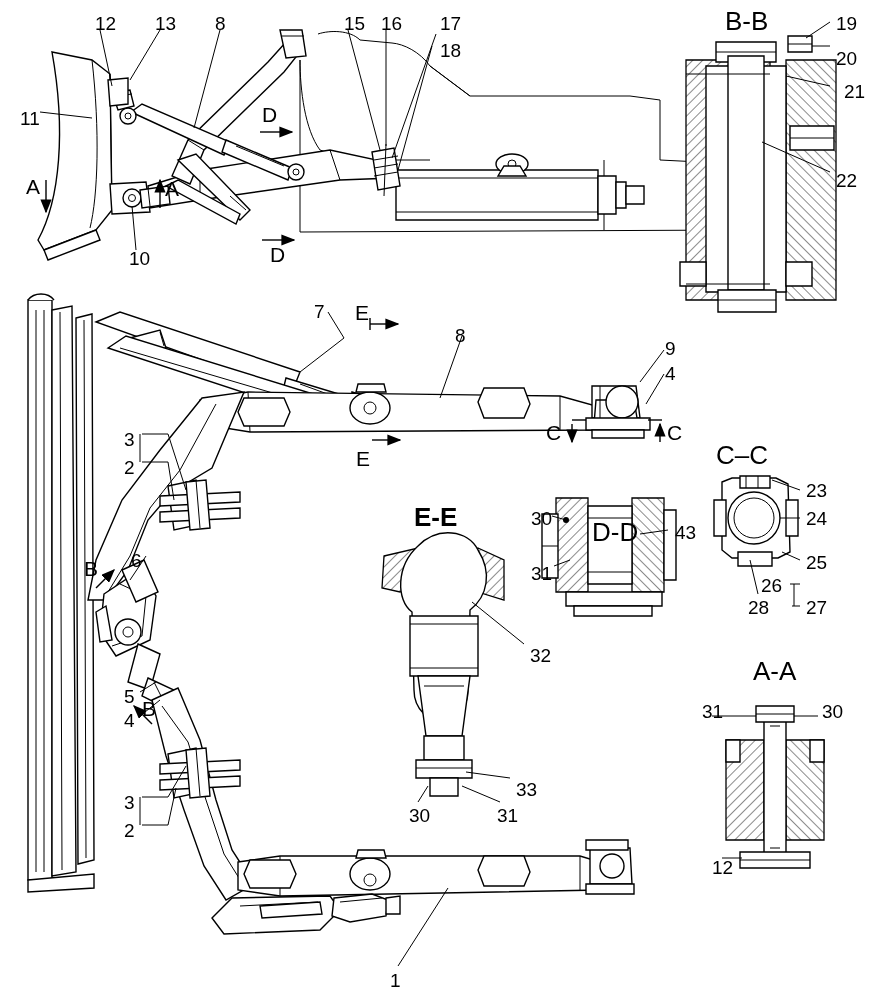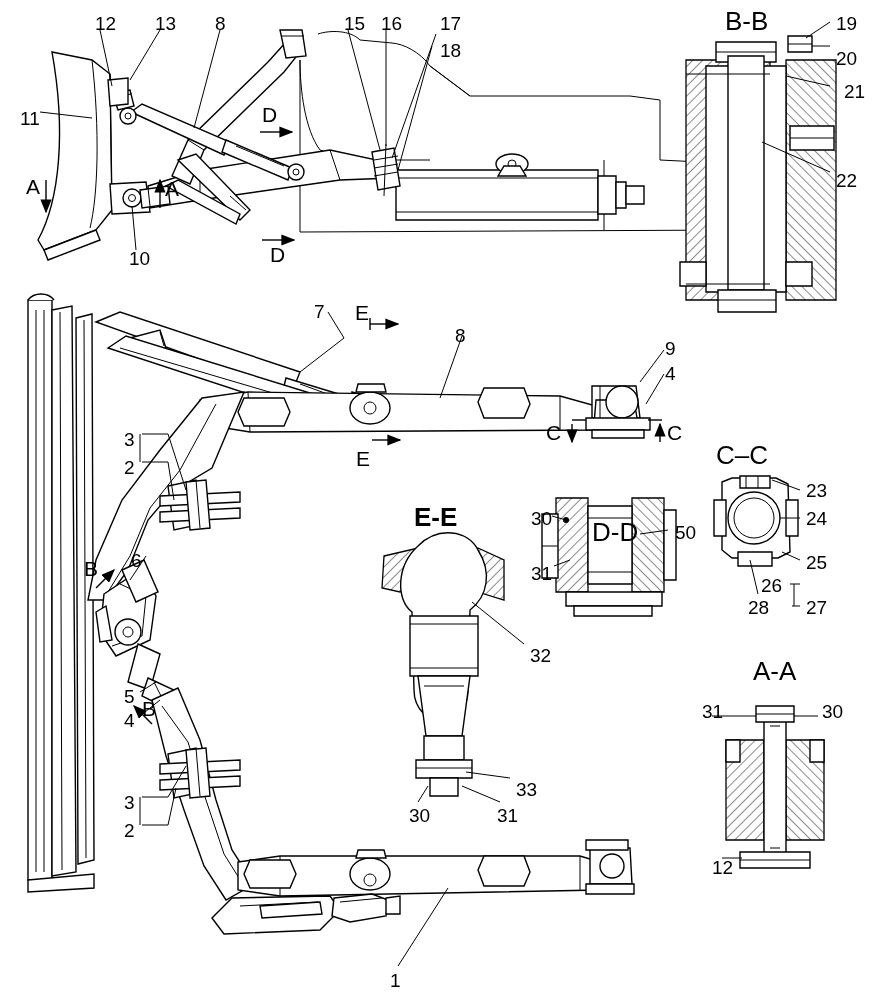--- a/index.html
+++ b/index.html
@@ -388,21 +388,21 @@
   <div class="lbl num" style="left:124px;top:711px;">4</div>
   <div class="lbl num" style="left:124px;top:793px;">3</div>
   <div class="lbl num" style="left:124px;top:821px;">2</div>
   <div class="lbl num" style="left:390px;top:971px;">1</div>
   <div class="lbl num" style="left:806px;top:481px;">23</div>
   <div class="lbl num" style="left:806px;top:509px;">24</div>
   <div class="lbl num" style="left:806px;top:553px;">25</div>
   <div class="lbl num" style="left:761px;top:576px;">26</div>
   <div class="lbl num" style="left:806px;top:598px;text-align:right;">27</div>
   <div class="lbl num" style="left:748px;top:598px;">28</div>
-  <div class="lbl num" style="left:675px;top:523px;">50</div>
+  <div class="lbl num" style="left:675px;top:523px;">43</div>
   <div class="lbl num" style="left:531px;top:509px;">30</div>
   <div class="lbl num" style="left:531px;top:564px;">31</div>
   <div class="lbl num" style="left:530px;top:646px;">32</div>
   <div class="lbl num" style="left:516px;top:780px;">33</div>
   <div class="lbl num" style="left:409px;top:806px;">30</div>
   <div class="lbl num" style="left:497px;top:806px;">31</div>
   <div class="lbl num" style="left:702px;top:702px;">31</div>
   <div class="lbl num" style="left:822px;top:702px;">30</div>
   <div class="lbl num" style="left:712px;top:858px;">12</div>
 

